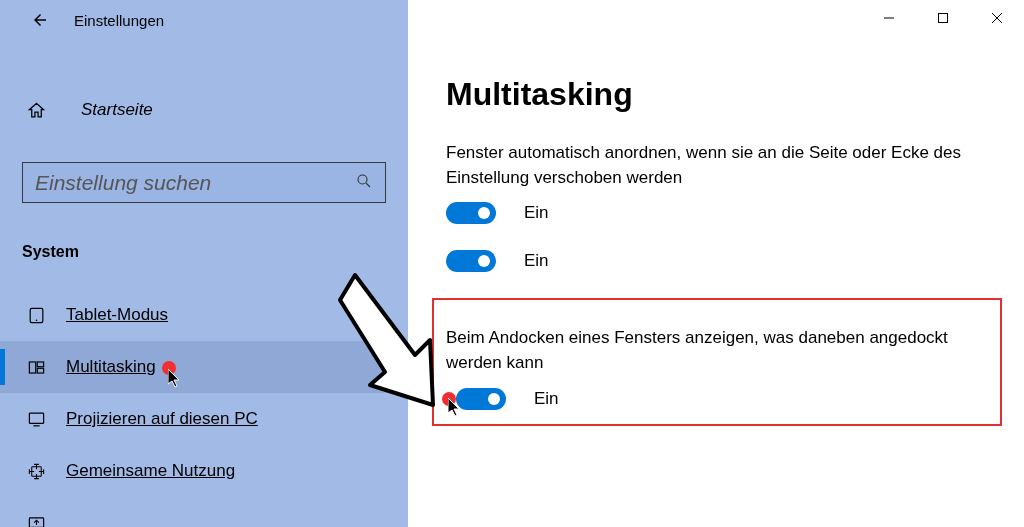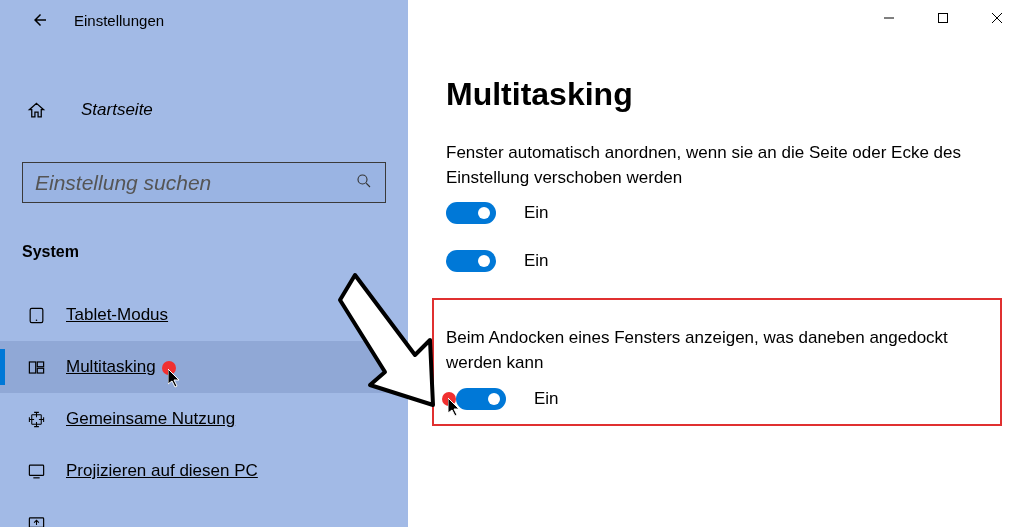--- a/index.html
+++ b/index.html
@@ -99,33 +99,33 @@
         <span class="red-dot" style="left:162px; top:20px;"></span>
         <span class="cursor" style="left:168px; top:28px;">
           <svg width="14" height="20" viewBox="0 0 14 20">
               <path d="M0 0 L0 15 L4 12 L7 18 L9 17 L6 11 L11 11 Z" fill="#000" stroke="#fff" stroke-width="1"></path>
             </svg>
         </span>
       </div>
       <div class="nav-item">
         <span class="nav-icon">
           <svg width="19" height="19" viewBox="0 0 24 24">
-              <path d="M6 6 L18 6 M6 6 L6 18 M12 3 L12 9 M9 3 L15 3 M3 12 L9 12 M3 9 L3 15 M18 6 L18 18 M6 18 L18 18 M12 15 L12 21 M9 21 L15 21 M15 12 L21 12 M21 9 L21 15" stroke="#000" stroke-width="1.3" fill="none"></path>
-            </svg>
-        </span>
-        <span class="nav-label">Gemeinsame Nutzung</span>
-      </div>
-      <div class="nav-item">
-        <span class="nav-icon">
-          <svg width="19" height="19" viewBox="0 0 24 24">
               <rect x="3" y="4" width="18" height="13" rx="1" fill="none" stroke="#000" stroke-width="1.5"></rect>
               <line x1="8" y1="20" x2="16" y2="20" stroke="#000" stroke-width="1.5"></line>
             </svg>
         </span>
         <span class="nav-label">Projizieren auf diesen PC</span>
+      </div>
+      <div class="nav-item">
+        <span class="nav-icon">
+          <svg width="19" height="19" viewBox="0 0 24 24">
+              <path d="M6 6 L18 6 M6 6 L6 18 M12 3 L12 9 M9 3 L15 3 M3 12 L9 12 M3 9 L3 15 M18 6 L18 18 M6 18 L18 18 M12 15 L12 21 M9 21 L15 21 M15 12 L21 12 M21 9 L21 15" stroke="#000" stroke-width="1.3" fill="none"></path>
+            </svg>
+        </span>
+        <span class="nav-label">Gemeinsame Nutzung</span>
       </div>
       <div class="nav-item">
         <span class="nav-icon">
           <svg width="19" height="19" viewBox="0 0 24 24">
               <rect x="3" y="5" width="18" height="12" rx="1" fill="none" stroke="#000" stroke-width="1.5"></rect>
               <path d="M9 11 L12 8 L15 11 M12 8 L12 14" stroke="#000" stroke-width="1.3" fill="none"></path>
             </svg>
         </span>
       </div>
     </div>

